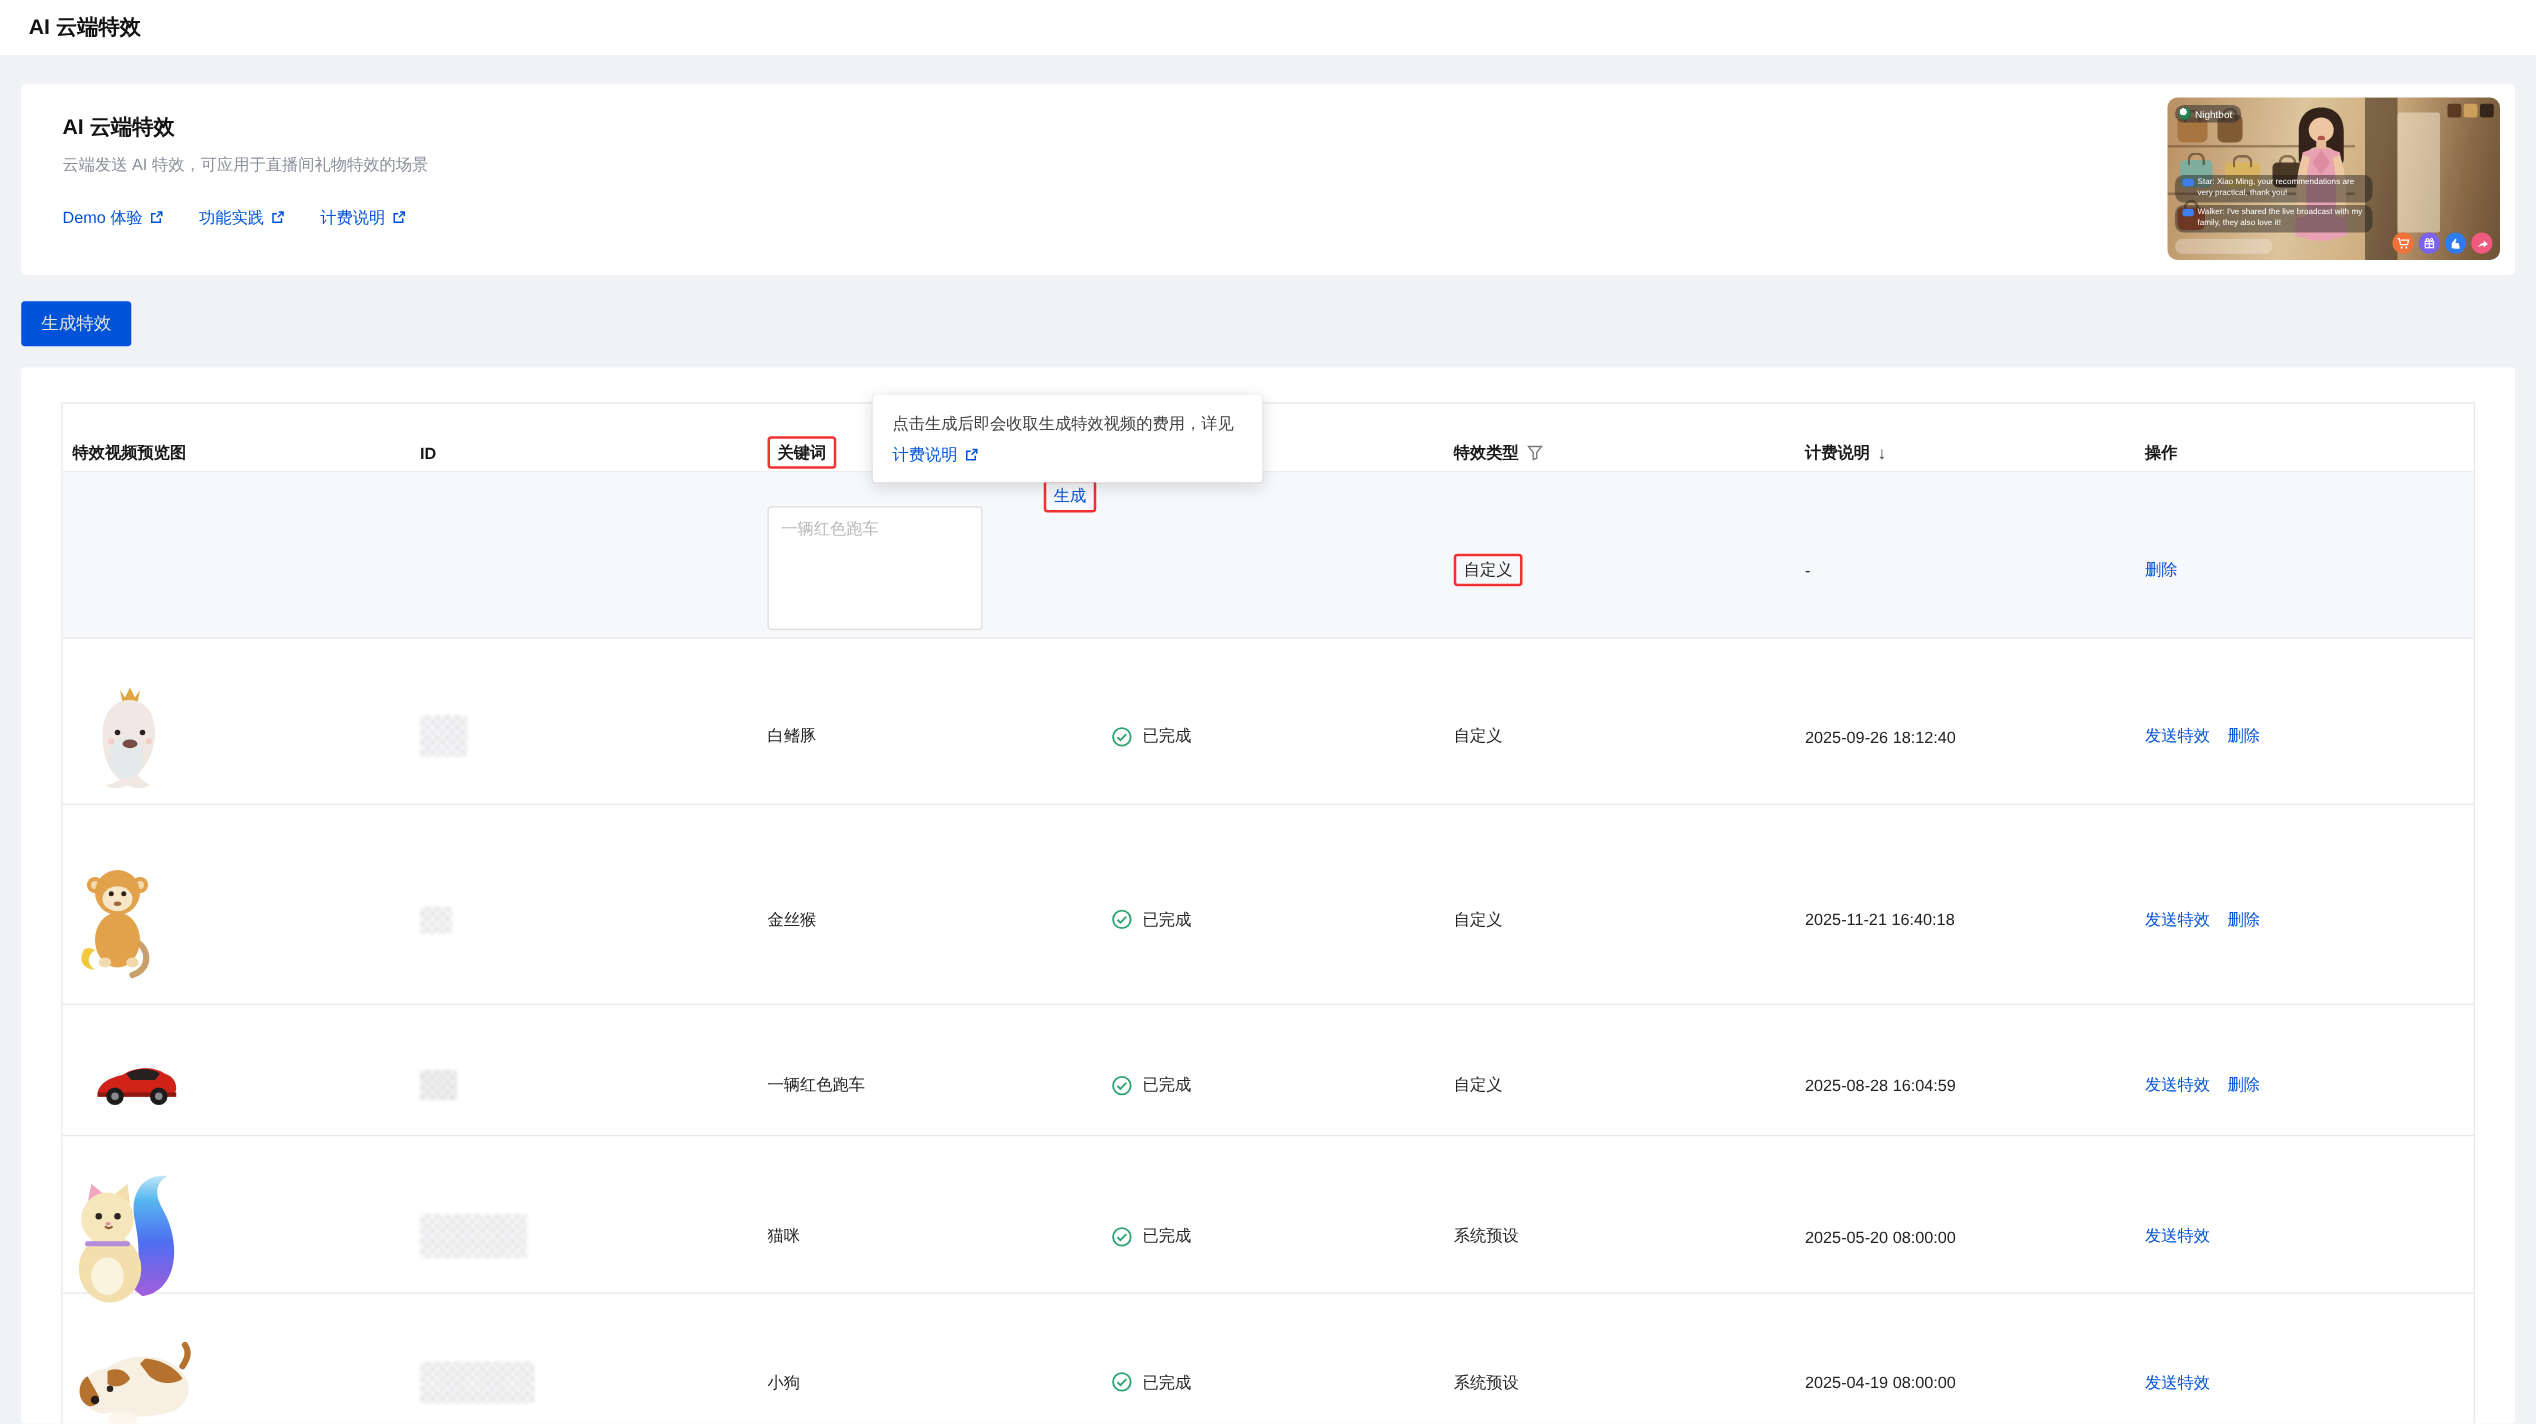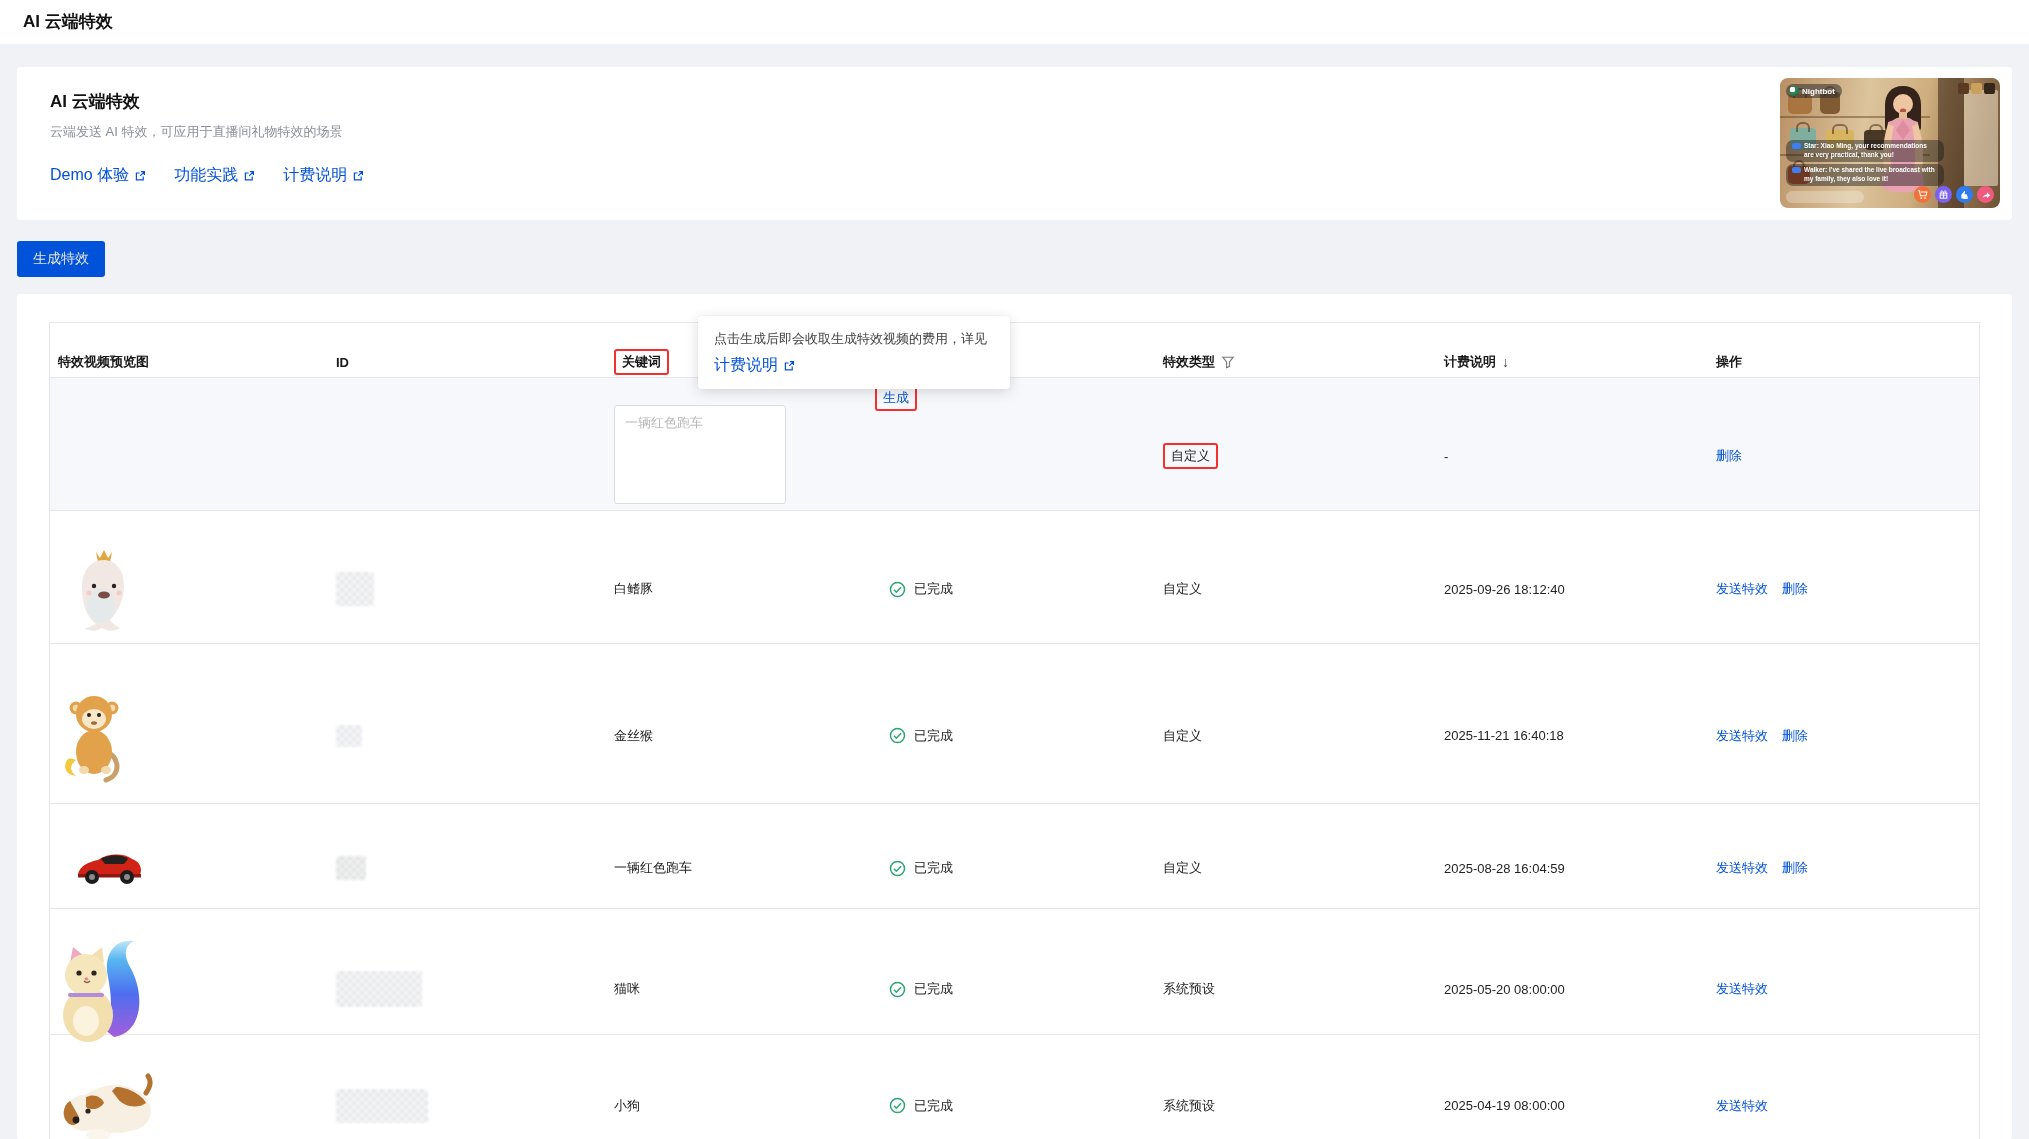--- a/index.html
+++ b/index.html
@@ -9,26 +9,26 @@
 
   
   .topbar { position:absolute; left:0; top:0; width:2029px; height:44px; background:#fff; }
   .page-title { position:absolute; left:23px; top:0; line-height:44px; font-size:17px; font-weight:bold; color:#121212; }
 
   
   .card { position:absolute; left:17px; top:67px; width:1995px; height:153px; background:#fff; border-radius:4px; }
   .card-title { position:absolute; left:33px; top:23px; font-size:17px; font-weight:bold; color:#121212; }
   .card-desc { position:absolute; left:33px; top:56px; font-size:13px; color:#8a8f99; }
   .card-links { position:absolute; left:33px; top:98px; display:flex; gap:28px; }
-  .tlink { display:inline-flex; align-items:center; gap:5px; color:#0052d9; font-size:16px; text-decoration:none; cursor:pointer; }
+  .tlink { display:inline-flex; align-items:center; gap:5px; color:#0052d9; font-size:13px; text-decoration:none; cursor:pointer; }
   .ext-ic svg { display:block; }
 
   
-  .thumb { position:absolute; right:12px; top:11px; width:220px; height:130px; border-radius:8px; overflow:hidden;
-           background:linear-gradient(100deg,#b98f63 0%,#dcc49c 38%,#cfae7f 62%,#8a6a48 86%,#6d5236 100%); cursor:pointer;font-weight:bold; }
+  .thumb { position:absolute; right:12px; top:11px; width:266px; height:130px; border-radius:8px; overflow:hidden;
+           background:linear-gradient(100deg,#b98f63 0%,#dcc49c 38%,#cfae7f 62%,#8a6a48 86%,#6d5236 100%); cursor:pointer; }
   .t-shelfline { position:absolute; left:0; width:150px; height:2px; background:rgba(90,62,35,.45); }
   .bag { position:absolute; border-radius:4px 4px 5px 5px; }
   .bag::before { content:""; position:absolute; left:22%; right:22%; top:-6px; height:8px; border:2px solid rgba(70,45,22,.55); border-bottom:none; border-radius:6px 6px 0 0; }
   .t-col { position:absolute; left:158px; top:0; width:26px; height:130px; background:rgba(52,35,20,.55); }
   .t-disp { position:absolute; left:184px; top:12px; width:34px; height:96px; background:rgba(242,230,206,.55); border-radius:2px; }
   .t-woman { position:absolute; left:84px; top:4px; }
   .t-badge { position:absolute; left:6px; top:6px; display:flex; align-items:center; gap:3px; background:rgba(45,45,45,.55);
              border-radius:9px; padding:2px 7px 2px 3px; color:#fff; font-size:8px; }
   .t-badge-avatar { width:10px; height:10px; border-radius:50%; background:radial-gradient(circle at 35% 35%,#fff 30%,#2e8b57 32%,#1d5c3a); }
   .t-products { position:absolute; right:5px; top:5px; display:flex; gap:2px; }
@@ -54,21 +54,21 @@
   .sort-ic { font-size:14px; color:#444; cursor:pointer; }
   .filter-ic { cursor:pointer; display:flex; }
   .h-r1 { height:133px; background:#f7f8fb; position:relative; }
   .h-r2 { height:133px; } .h-r4 { height:160px; } .h-r5 { height:105px; } .h-r6 { height:126px; } .h-r7 { height:118px; }
 
   .red-box { display:inline-block; border:2px solid #f23030; border-radius:3px; padding:2px 6px; }
 
   .kw-textarea { width:172px; height:99px; border:1px solid #dcdcdc; border-radius:3px; resize:none; padding:8px 10px;
                  font-size:13px; font-family:inherit; color:#333; background:#fff; outline:none; }
   .kw-textarea::placeholder { color:#b9b9b9; }
-  .gen-abs { position:absolute; left:785px; top:6px;margin-left:40px; }
+  .gen-abs { position:absolute; left:785px; top:6px; }
   .blue-link { color:#0052d9; font-size:13px; text-decoration:none; cursor:pointer; }
   .ops-cell { display:flex; gap:14px; }
 
   .status-cell { display:flex; align-items:center; gap:8px; }
 
   .mosaic { background:repeating-conic-gradient(#e7e8ea 0 25%, #f6f6f7 0 50%); background-size:8px 8px; filter:blur(1.2px); border-radius:2px; }
   .m-r2 { width:38px; height:34px; }
   .m-r3 { width:26px; height:22px; }
   .m-r4 { width:30px; height:24px; background:repeating-conic-gradient(#dfe4ea 0 25%, #f2f0ea 0 50%); background-size:8px 8px; }
   .m-r5 { width:86px; height:36px; }

